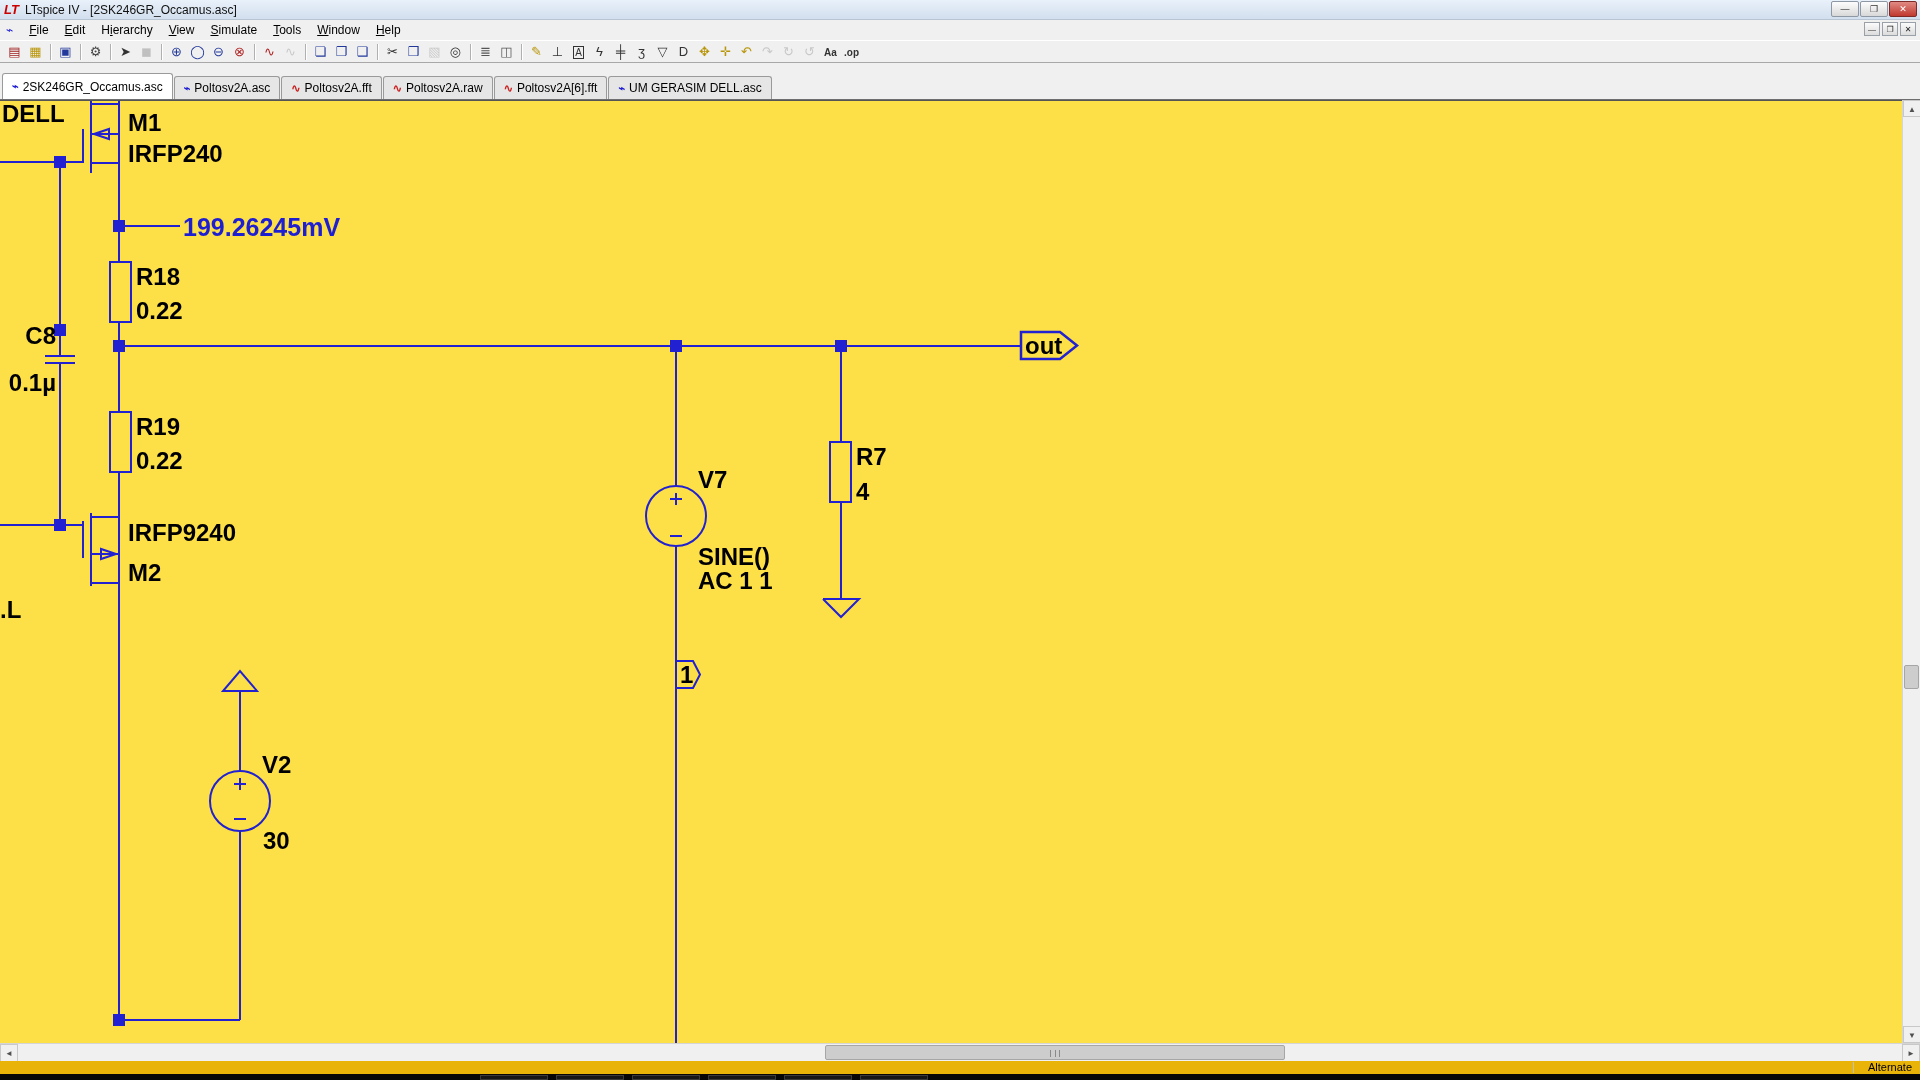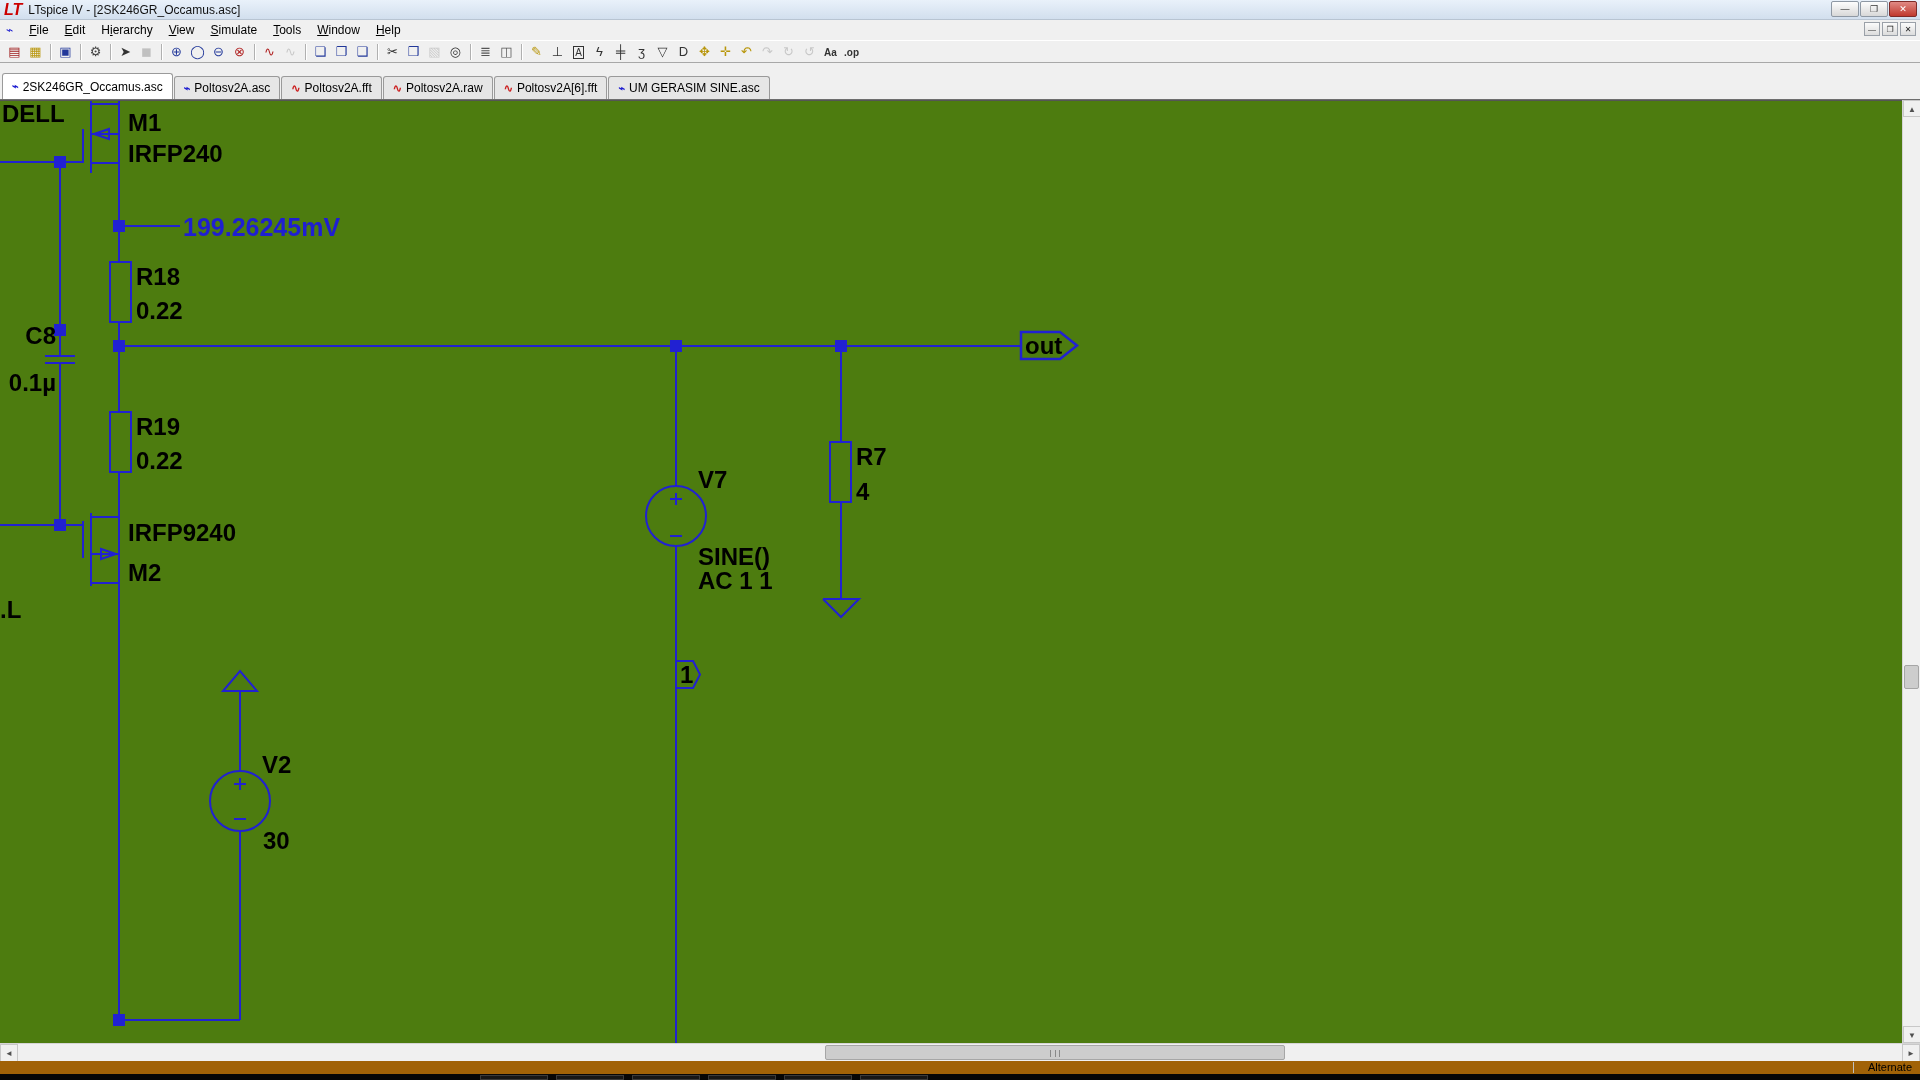--- a/index.html
+++ b/index.html
@@ -4,21 +4,21 @@
 <style>
   * { margin:0; padding:0; box-sizing:border-box; }
   html,body { width:1920px; height:1080px; overflow:hidden; background:#f0f0f0;
               font-family:"Liberation Sans", sans-serif; }
   .window { position:relative; width:1920px; height:1080px; background:#f0f0f0; }
 
   
   .titlebar { position:absolute; left:0; top:0; width:1920px; height:20px;
     background:linear-gradient(#e9f1fa,#d2dfee); border-bottom:1px solid #b8c4d2;
     display:flex; align-items:center; padding-left:4px; font-size:12px; color:#111; }
-  .lt-logo { color:#c00; font-weight:bold; font-style:italic; font-size:16px; margin-right:6px; }
+  .lt-logo { color:#c00; font-weight:bold; font-style:italic; font-size:13px; margin-right:6px; }
   .win-btns { position:absolute; right:3px; top:1px; display:flex; gap:1px; }
   .win-btn { width:28px; height:16px; font-size:9px; line-height:15px; text-align:center;
     background:linear-gradient(#fdfdfd,#d8d8d8); border:1px solid #8e98a4; color:#333; border-radius:2px; }
   .win-btn.close { background:linear-gradient(#e08a84,#c0392e); color:#fff; border-color:#7e2b28; }
 
   
   .menubar { position:absolute; left:0; top:20px; width:1920px; height:20px; background:#f0f0f0;
     display:flex; align-items:center; font-size:12px; color:#000; }
   .mdi-doc { color:#1a1ad0; font-size:12px; padding:0 8px 0 6px; }
   .menu-item { padding:2px 8px; }
@@ -46,21 +46,21 @@
   .tab { height:23px; display:flex; align-items:center; gap:4px; padding:0 9px;
     background:#e6e6e6; border:1px solid #9a9a9a; border-bottom:none;
     border-radius:3px 3px 0 0; font-size:12px; color:#000; margin-right:1px; }
   .tab.active { background:#fff; height:26px; position:relative; z-index:2; }
   .tab .ticon { font-size:11px; font-weight:bold; }
   .ticon.schematic { color:#1a1ad0; }
   .ticon.waveform { color:#c22; }
 
   
   .canvas { position:absolute; left:0; top:100px; width:1902px; height:943px;
-    background:#4d7c0f; border-top:1px solid #555; }
+    background:#fde047; border-top:1px solid #555; }
   svg { display:block; }
   .sch-text { font-family:"Liberation Sans", sans-serif; font-weight:bold; font-size:24px; fill:#000; }
   .sch-volt { font-family:"Liberation Sans", sans-serif; font-weight:bold; font-size:25px; fill:#1f1fd2; }
 
   
   .vscroll { position:absolute; left:1902px; top:100px; width:18px; height:943px; background:#f0f0f0;
     border-left:1px solid #d5d5d5; }
   .vscroll .arrow { position:absolute; left:0; width:18px; height:17px; font-size:8px; line-height:17px;
     text-align:center; color:#505050; background:#f0f0f0; border:1px solid #c8c8c8; }
   .vscroll .thumb { position:absolute; left:1px; top:565px; width:15px; height:24px;
@@ -69,21 +69,21 @@
     border-top:1px solid #d5d5d5; }
   .hscroll .arrow { position:absolute; top:0; width:18px; height:18px; font-size:8px; line-height:18px;
     text-align:center; color:#505050; background:#f0f0f0; border:1px solid #c8c8c8; }
   .hscroll .thumb { position:absolute; left:825px; top:1px; width:460px; height:15px;
     background:#cdcdcd; border:1px solid #a6a6a6; border-radius:2px; }
   .grip { position:absolute; left:50%; top:4px; width:10px; height:7px; margin-left:-5px;
     border-left:1px solid #8a8a8a; border-right:1px solid #8a8a8a; }
   .grip::after { content:""; position:absolute; left:4px; top:0; width:1px; height:7px; background:#8a8a8a; }
 
   
-  .statusbar { position:absolute; left:0; top:1061px; width:1920px; height:13px; background:#a16207;
+  .statusbar { position:absolute; left:0; top:1061px; width:1920px; height:13px; background:#eab308;
     font-size:11px; color:#000; }
   .statusbar .pane-sep { position:absolute; right:66px; top:1px; width:1px; height:11px; background:#c0c0c0; }
   .statusbar .mode { position:absolute; right:8px; top:0; }
   .taskbar { position:absolute; left:0; top:1074px; width:1920px; height:6px; background:#060606; }
   .task-btn { position:absolute; top:1px; height:5px; width:68px; background:#161616; border:1px solid #3a3a3a; }
 </style>
 </head>
 <body>
 
 <div class="window">
@@ -173,21 +173,21 @@
       <div class="tab">
         <span class="ticon waveform">∿</span>
         <span>Poltosv2A.raw</span>
       </div>
       <div class="tab">
         <span class="ticon waveform">∿</span>
         <span>Poltosv2A[6].fft</span>
       </div>
       <div class="tab">
         <span class="ticon schematic">⌁</span>
-        <span>UM GERASIM SINE.asc</span>
+        <span>UM GERASIM DELL.asc</span>
       </div>
     </div>
 
   <div class="canvas">
     <svg width="1902" height="943" viewBox="0 0 1902 943">
       <g stroke="#2121d2" stroke-width="2" fill="none">
 
         <g>
           <path d="M0,61 H83 M83,28 V62 M91,0 V72 M91,3 H119 M119,0 V3 M91,33 H119 M91,62 H119"></path>
           <path d="M94,33 L109,28 L109,38 Z"></path>

